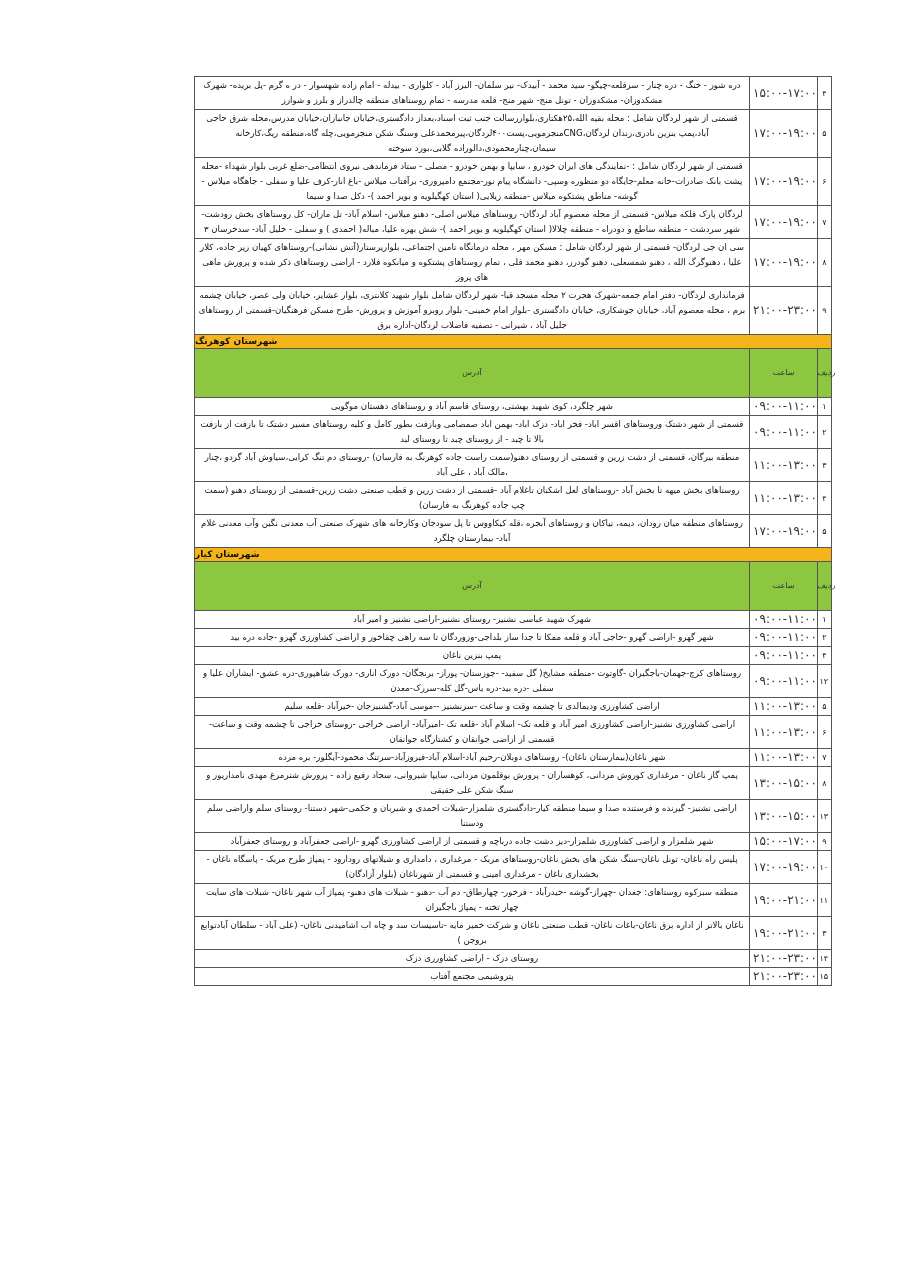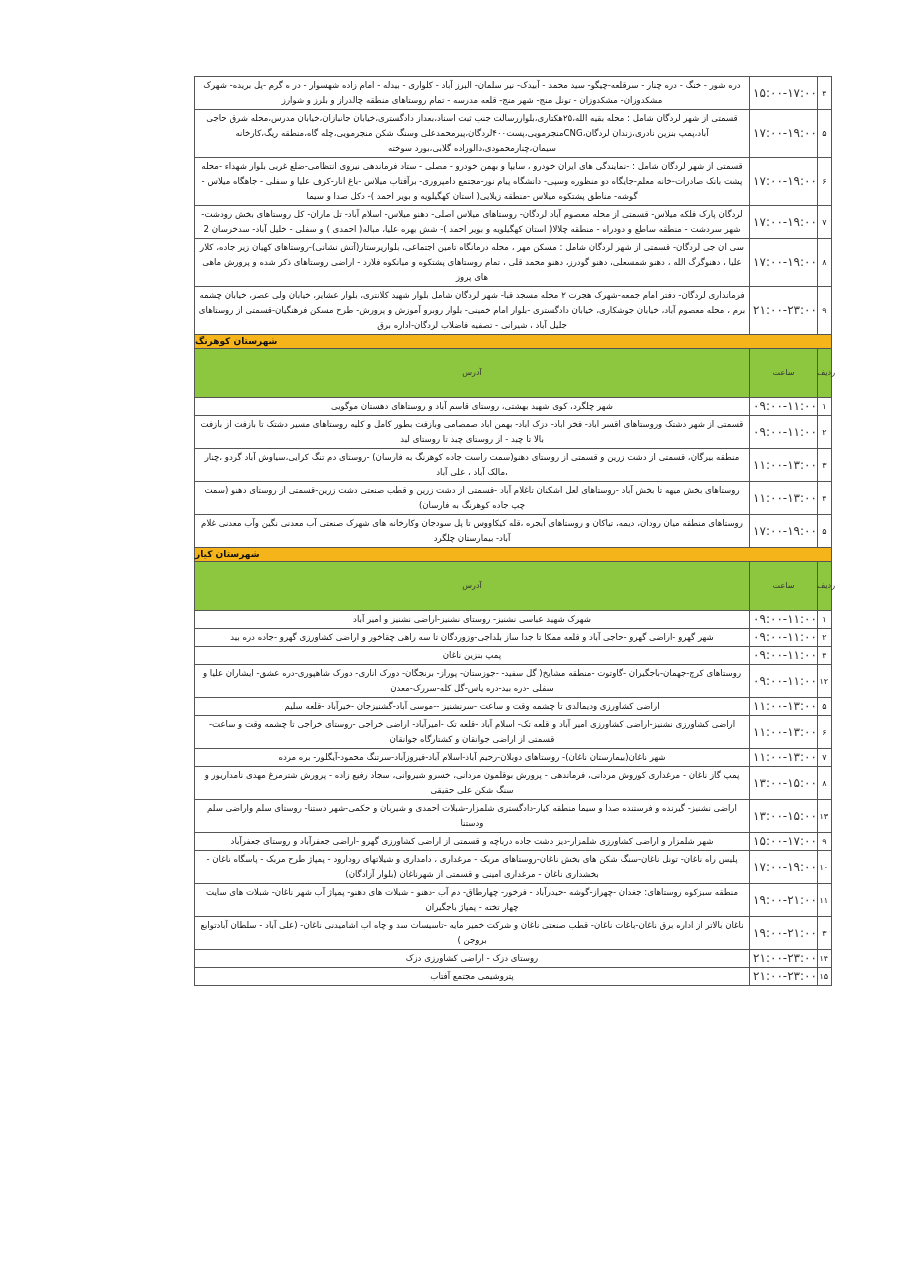--- a/index.html
+++ b/index.html
@@ -9,21 +9,21 @@
       border-collapse: collapse; direction: rtl; table-layout: fixed;
       font-size: 8.6px; color: #111;
     }
     .page-table td { border: 1px solid #555; padding: 1px 3px; vertical-align: middle; line-height: 15px; }
     .col-num { width: 11px; text-align: center; font-size: 8px; }
     .col-time { width: 66px; text-align: center; font-size: 12px; color: #333; direction: ltr; }
     .col-addr { text-align: center; }
     .addr-center { }
     .section-title td { background: #f4b400; background: #f5b41a; text-align: left; font-weight: bold; height: 13px; line-height: 13px; padding: 0; font-size: 9px; }
     .header-row td { background: #8dc63f; text-align: center; color: #333; height: 14px; line-height: 14px; padding: 17px; font-size: 8px; }
-    .header-row td.h-num { text-align: right; }
+    .header-row td.h-num { text-align: right; font-style: italic; }
   </style>
 </head>
 <body>
 
 <table class="page-table">
   <colgroup>
     <col style="width:14px">
     <col style="width:68px">
     <col>
   </colgroup>
@@ -40,21 +40,21 @@
       <td class="col-addr">قسمتی از شهر لردگان شامل : محله بقیه الله،۲۵هکتاری،بلواررسالت جنب ثبت اسناد،بعداز دادگستری،خیابان جانبازان،خیابان مدرس،محله شرق حاجی آباد،پمپ بنزین نادری،زندان لردگان،CNGمنجرمویی،پست۴۰۰لردگان،پیرمحمدعلی وسنگ شکن منجرمویی،چله گاه،منطقه ریگ،کارخانه سیمان،چنارمحمودی،دالوراده گلابی،بورد سوخته</td>
     </tr>
     <tr>
       <td class="col-num">۶</td>
       <td class="col-time">۱۷:۰۰-۱۹:۰۰</td>
       <td class="col-addr">قسمتی از شهر لردگان شامل : -نمایندگی های ایران خودرو ، سایپا و بهمن خودرو - مصلی - ستاد فرماندهی نیروی انتظامی-ضلع غربی بلوار شهداء -محله پشت بانک صادرات-خانه معلم-جایگاه دو منظوره وسپی- دانشگاه پیام نور-مجتمع دامپروری- برآفتاب میلاس -باغ انار-کرف علیا و سفلی - جاهگاه میلاس - گوشه- مناطق پشتکوه میلاس -منطقه زیلایی( استان کهگیلویه و بویر احمد )- دکل صدا و سیما</td>
     </tr>
     <tr>
       <td class="col-num">۷</td>
       <td class="col-time">۱۷:۰۰-۱۹:۰۰</td>
-      <td class="col-addr">لردگان پارک فلکه میلاس- قسمتی از محله معصوم آباد لردگان- روستاهای میلاس اصلی- دهنو میلاس- اسلام آباد- تل ماران- کل روستاهای بخش رودشت- شهر سردشت - منطقه ساطع و دودراه - منطقه چلالا( استان کهگیلویه و بویر احمد )- شش بهره علیا، مباله( احمدی ) و سفلی - خلیل آباد- سدخرسان 2</td>
+      <td class="col-addr">لردگان پارک فلکه میلاس- قسمتی از محله معصوم آباد لردگان- روستاهای میلاس اصلی- دهنو میلاس- اسلام آباد- تل ماران- کل روستاهای بخش رودشت- شهر سردشت - منطقه ساطع و دودراه - منطقه چلالا( استان کهگیلویه و بویر احمد )- شش بهره علیا، مباله( احمدی ) و سفلی - خلیل آباد- سدخرسان ۳</td>
     </tr>
     <tr>
       <td class="col-num">۸</td>
       <td class="col-time">۱۷:۰۰-۱۹:۰۰</td>
       <td class="col-addr">سی ان جی لردگان- قسمتی از شهر لردگان شامل : مسکن مهر ، محله درمانگاه تامین اجتماعی، بلواریرستار(آتش نشانی)-روستاهای کهیان زیر جاده، کلار علیا ، دهنوگرگ الله ، دهنو شمسعلی، دهنو گودرز، دهنو محمد قلی ، تمام روستاهای پشتکوه و میانکوه فلارد - اراضی روستاهای ذکر شده و پرورش ماهی های پروز</td>
     </tr>
     <tr>
       <td class="col-num">۹</td>
       <td class="col-time">۲۱:۰۰-۲۳:۰۰</td>
       <td class="col-addr">فرمانداری لردگان- دفتر امام جمعه-شهرک هجرت ۲ محله مسجد قبا- شهر لردگان شامل بلوار شهید کلانتری، بلوار عشایر، خیابان ولی عصر، خیابان چشمه برم ، محله معصوم آباد، خیابان جوشکاری، خیابان دادگستری -بلوار امام خمینی- بلوار روبرو آموزش و پرورش- طرح مسکن فرهنگیان-قسمتی از روستاهای جلیل آباد ، شیرانی - تصفیه فاضلاب لردگان-اداره برق</td>
@@ -133,21 +133,21 @@
       <td class="col-addr">اراضی کشاورزی نشنیز-اراضی کشاورزی امیر آباد و قلعه تک- اسلام آباد -قلعه تک -امیرآباد- اراضی خراجی -روستای خراجی تا چشمه وقت و ساعت- قسمتی از اراضی جوانقان و کشتارگاه جوانقان</td>
     </tr>
     <tr>
       <td class="col-num">۷</td>
       <td class="col-time">۱۱:۰۰-۱۳:۰۰</td>
       <td class="col-addr addr-center">شهر ناغان(بیمارستان ناغان)- روستاهای دوبلان-رحیم آباد-اسلام آباد-فیروزآباد-سرتنگ محمود-آیگلور- بره مرده</td>
     </tr>
     <tr>
       <td class="col-num">۸</td>
       <td class="col-time">۱۳:۰۰-۱۵:۰۰</td>
-      <td class="col-addr">پمپ گاز ناغان - مرغداری کوروش مردانی، فرماندهی - پرورش بوقلمون مردانی، خسرو شیروانی، سجاد رفیع زاده - پرورش شترمرغ مهدی نامداریور و سنگ شکن علی حقیقی</td>
+      <td class="col-addr">پمپ گاز ناغان - مرغداری کوروش مردانی، کوهساران - پرورش بوقلمون مردانی، سایپا شیروانی، سجاد رفیع زاده - پرورش شترمرغ مهدی نامداریور و سنگ شکن علی حقیقی</td>
     </tr>
     <tr>
       <td class="col-num">۱۳</td>
       <td class="col-time">۱۳:۰۰-۱۵:۰۰</td>
       <td class="col-addr" style="height:30px">اراضی نشنیز- گیرنده و فرستنده صدا و سیما منطقه کیار-دادگستری شلمزار-شبلات احمدی و شیربان و حکمی-شهر دستنا- روستای سلم واراضی سلم ودستنا</td>
     </tr>
     <tr>
       <td class="col-num">۹</td>
       <td class="col-time">۱۵:۰۰-۱۷:۰۰</td>
       <td class="col-addr addr-center">شهر شلمزار و اراضی کشاورزی شلمزار-دیز دشت جاده درباچه و قسمتی از اراضی کشاورزی گهرو -اراضی جعفرآباد و روستای جعفرآباد</td>

